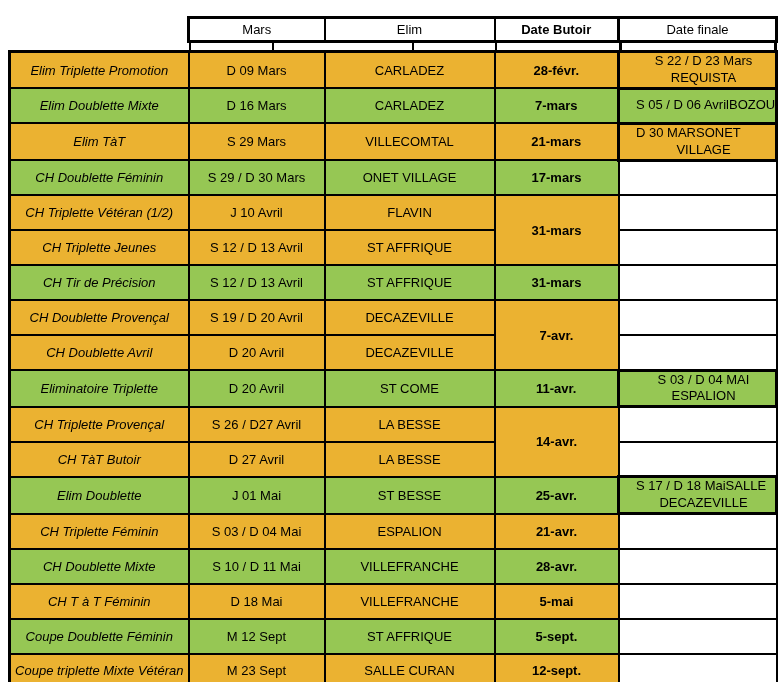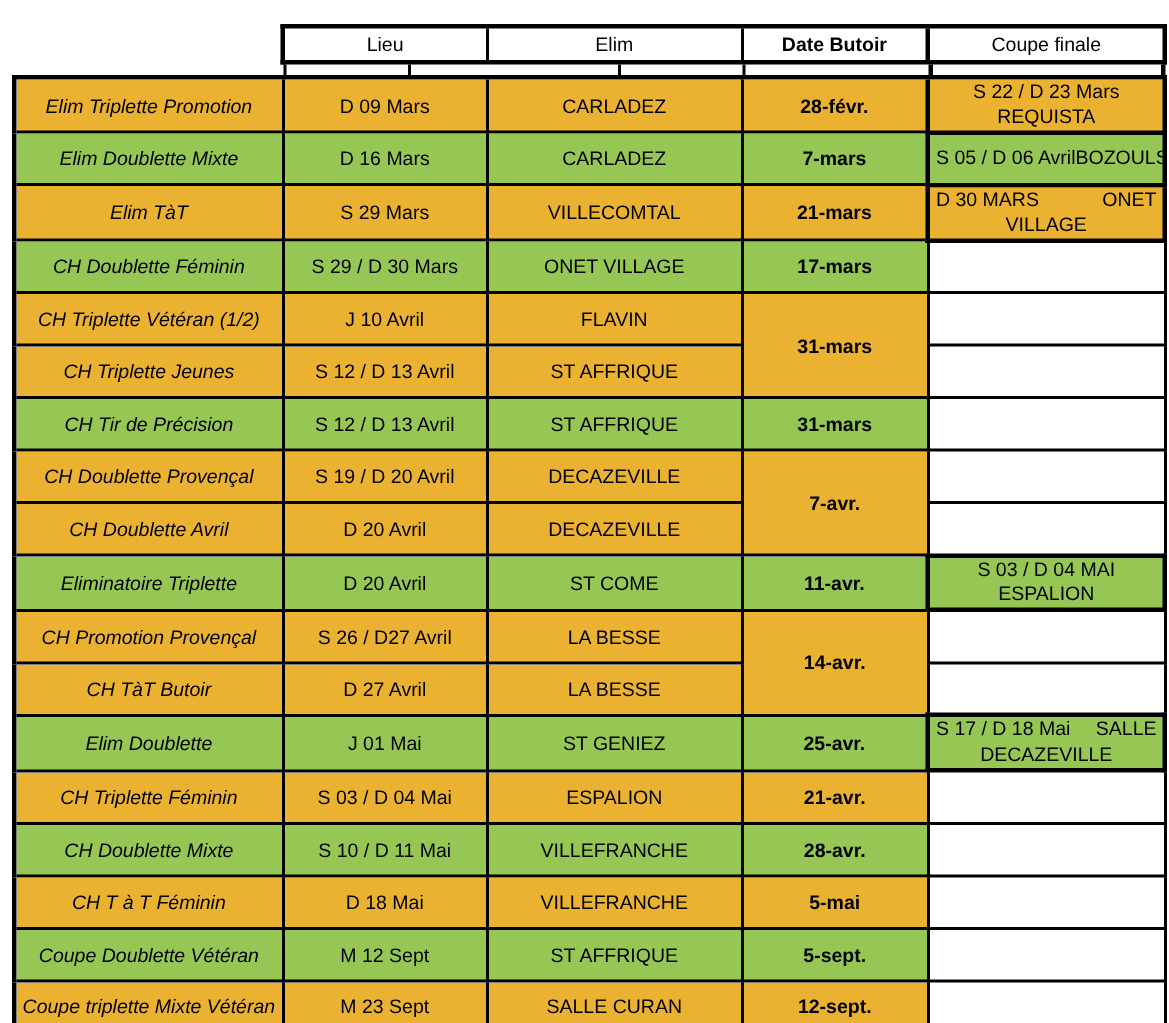--- a/index.html
+++ b/index.html
@@ -63,43 +63,43 @@
   td.c-event{border-left:3px solid var(--border) !important;font-size:12.5px;font-style:italic;}
   td.c-butoir{font-weight:bold;}
   tr.first td:not(.c-finale){border-top:3px solid var(--border);}
   tr.last td:not(.c-finale){border-bottom:3px solid var(--border);}
 
   
   td.c-finale{border:none;background:var(--bg);font-size:12.5px;}
   td.c-finale.boxed{border:3px solid var(--border);padding:0 4px;}
   td.c-finale.fo{background:var(--orange);}
   td.c-finale.fg{background:var(--green);}
-  .fl{display:flex;justify-content:center;line-height:1.3;}
-  .fl.split{justify-content:space-between;}
+  .fl{display:flex;justify-content:center;line-height:1.3;margin-left:12px;}
+  .fl.split{justify-content:flex-start;}
 </style>
 </head>
 <body>
 
 <div class="sheet">
   <table>
     <colgroup>
       <col class="w-event">
         <col class="w-date">
         <col class="w-lieu">
         <col class="w-butoir">
         <col class="w-finale">
     </colgroup>
 
     <tbody>
         <tr class="hrow">
       <td class="corner"></td>
-      <td class="h-date">Lieu</td>
+      <td class="h-date">Mars</td>
       <td class="h-lieu">Elim</td>
       <td class="h-butoir">Date Butoir</td>
-      <td class="h-finale">Coupe finale</td>
+      <td class="h-finale">Date finale</td>
     </tr>
 
     <tr class="sprow">
       <td colspan="5">
         <div class="tick" style="left:179px"></div>
         <div class="tick" style="left:262px"></div>
         <div class="tick" style="left:402px"></div>
         <div class="tick" style="left:485px"></div>
         <div class="tick thick" style="left:609px"></div>
         <div class="tick thick" style="left:764px"></div>
@@ -205,38 +205,38 @@
         <div class="fl">
               <span>S 03 / D 04 MAI</span>
             </div>
         <div class="fl">
               <span>ESPALION</span>
             </div>
       </td>
     </tr>
 
     <tr class="r bg-o">
-      <td class="c-event">CH Promotion Provençal</td>
+      <td class="c-event">CH Triplette Provençal</td>
       <td class="c-date">S 26 / D27 Avril</td>
       <td class="c-lieu">LA BESSE</td>
       <td class="c-butoir" rowspan="2">14-avr.</td>
       <td class="c-finale"></td>
     </tr>
 
     <tr class="r bg-o">
       <td class="c-event">CH TàT Butoir</td>
       <td class="c-date">D 27 Avril</td>
       <td class="c-lieu">LA BESSE</td>
       <td class="c-finale"></td>
     </tr>
 
     <tr class="r bg-g">
       <td class="c-event">Elim Doublette</td>
       <td class="c-date">J 01 Mai</td>
-      <td class="c-lieu">ST GENIEZ</td>
+      <td class="c-lieu">ST BESSE</td>
       <td class="c-butoir">25-avr.</td>
       <td class="c-finale boxed fg">
         <div class="fl split">
               <span>S 17 / D 18 Mai</span>
               <span>SALLE</span>
             </div>
         <div class="fl">
               <span>DECAZEVILLE</span>
             </div>
       </td>
@@ -260,21 +260,21 @@
 
     <tr class="r bg-o">
       <td class="c-event">CH T à T Féminin</td>
       <td class="c-date">D 18 Mai</td>
       <td class="c-lieu">VILLEFRANCHE</td>
       <td class="c-butoir">5-mai</td>
       <td class="c-finale"></td>
     </tr>
 
     <tr class="r bg-g">
-      <td class="c-event">Coupe Doublette Vétéran</td>
+      <td class="c-event">Coupe Doublette Féminin</td>
       <td class="c-date">M 12 Sept</td>
       <td class="c-lieu">ST AFFRIQUE</td>
       <td class="c-butoir">5-sept.</td>
       <td class="c-finale"></td>
     </tr>
 
     <tr class="r bg-o last">
       <td class="c-event">Coupe triplette Mixte Vétéran</td>
       <td class="c-date">M 23 Sept</td>
       <td class="c-lieu">SALLE CURAN</td>

